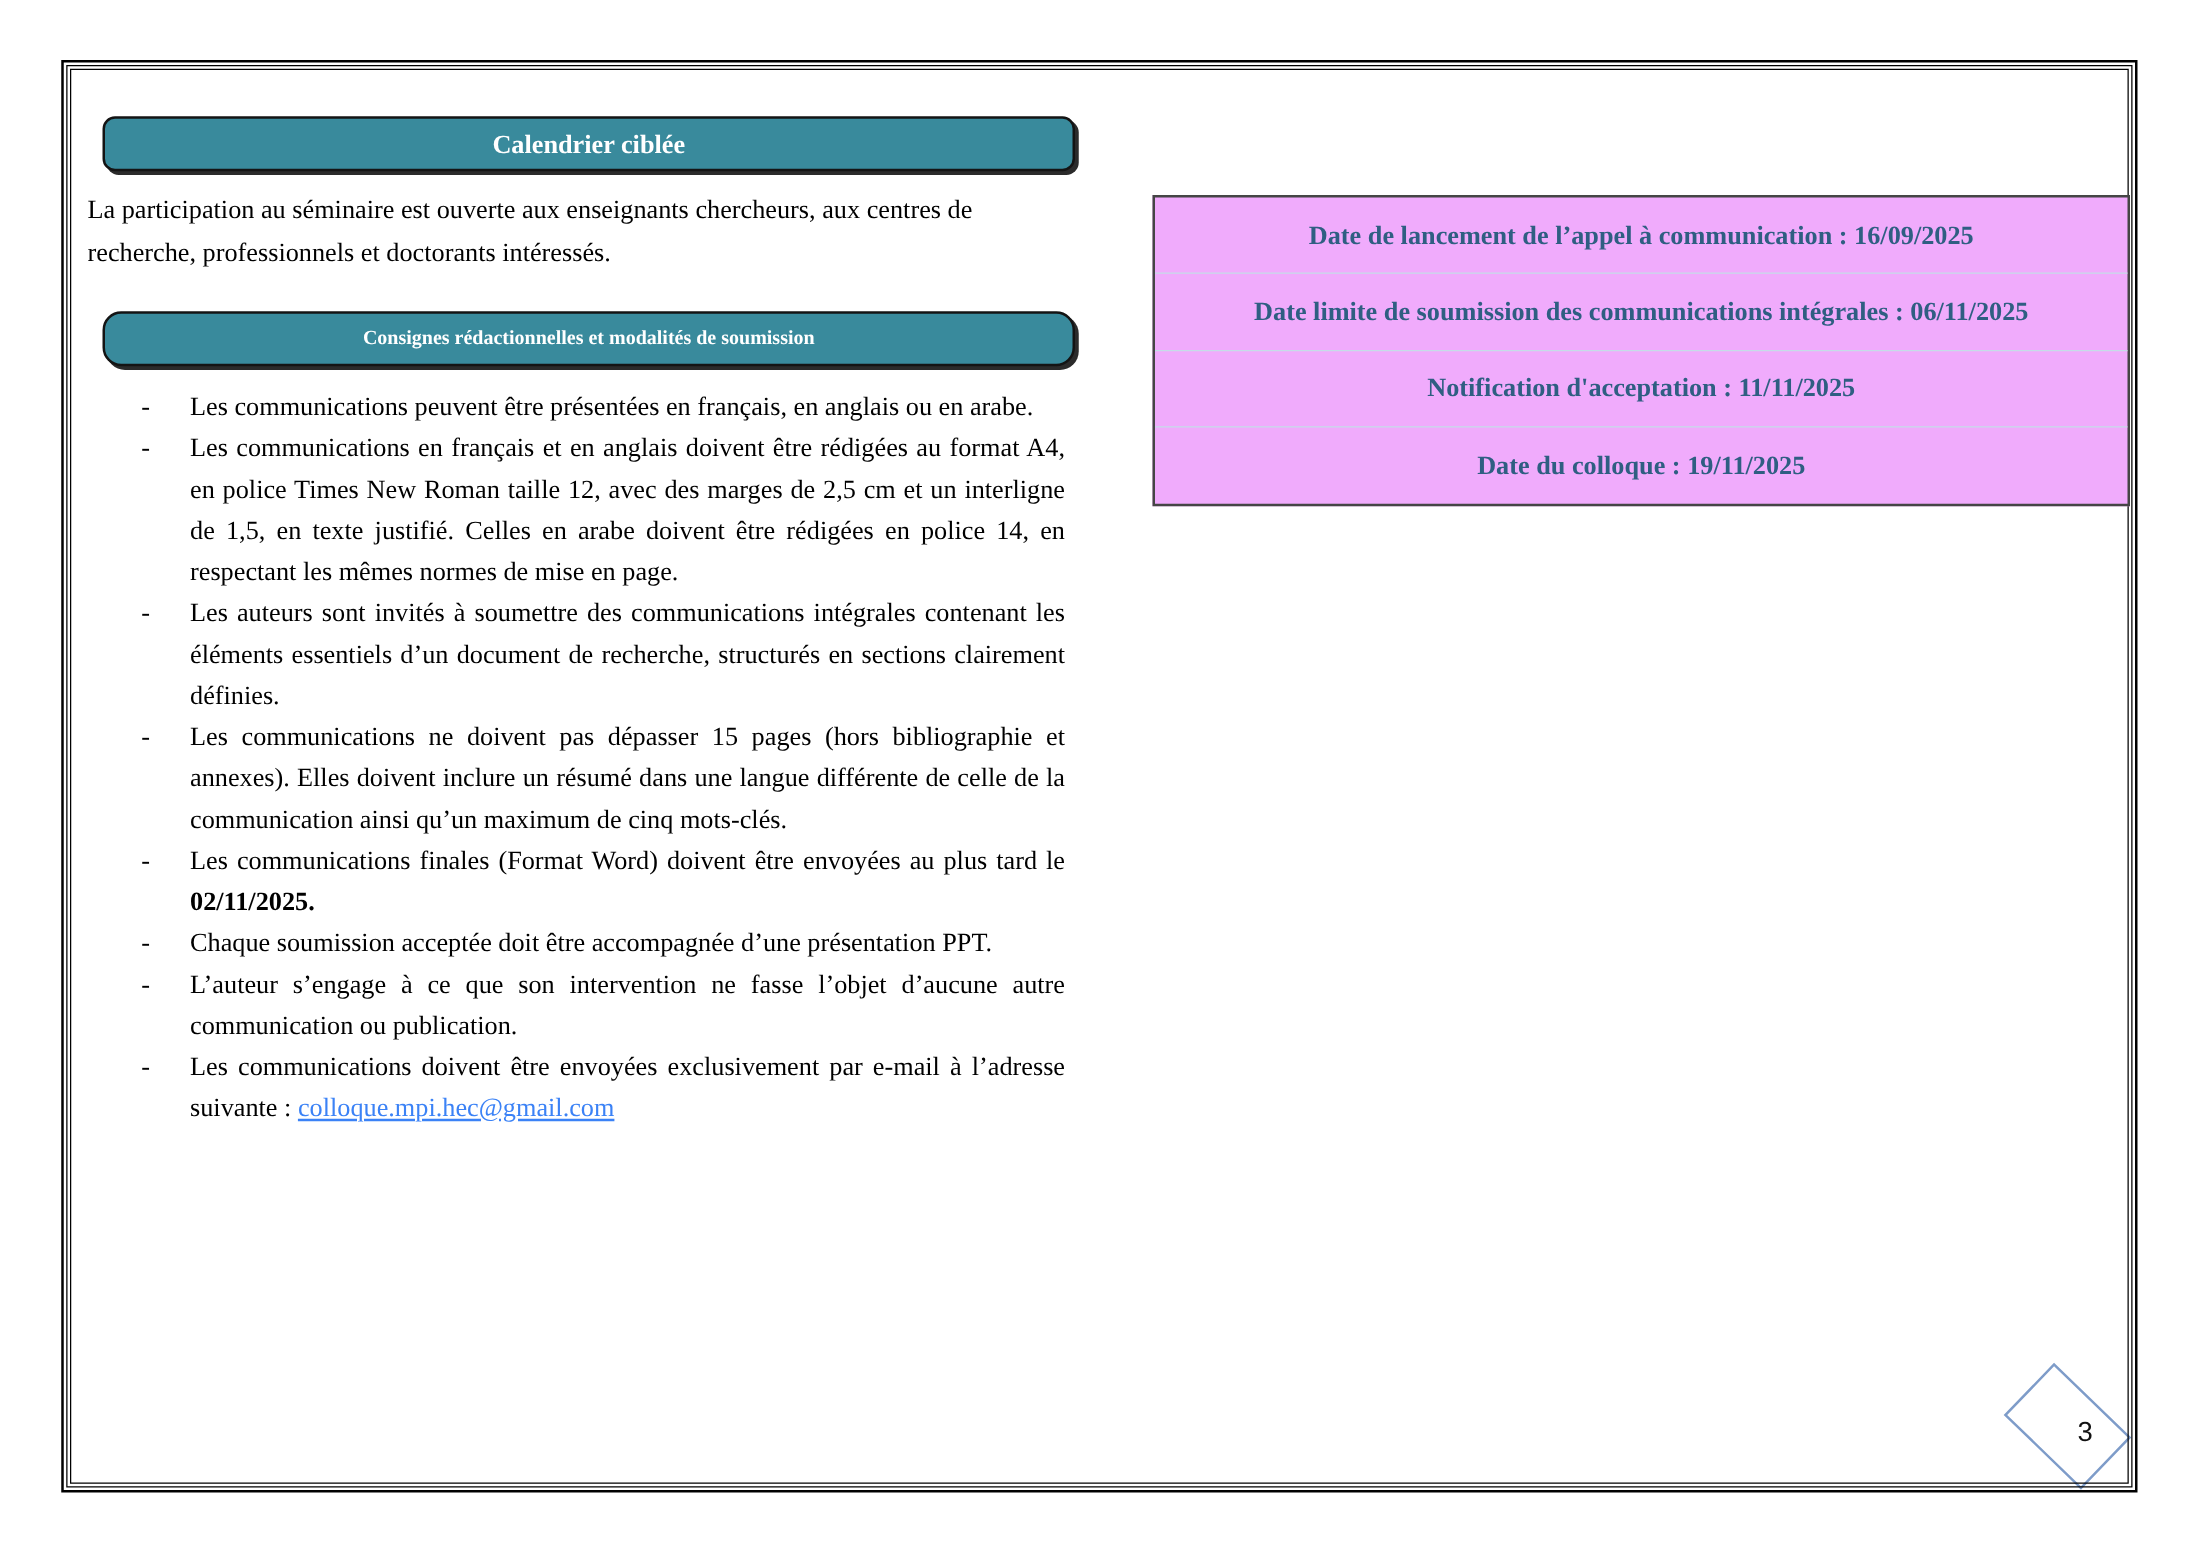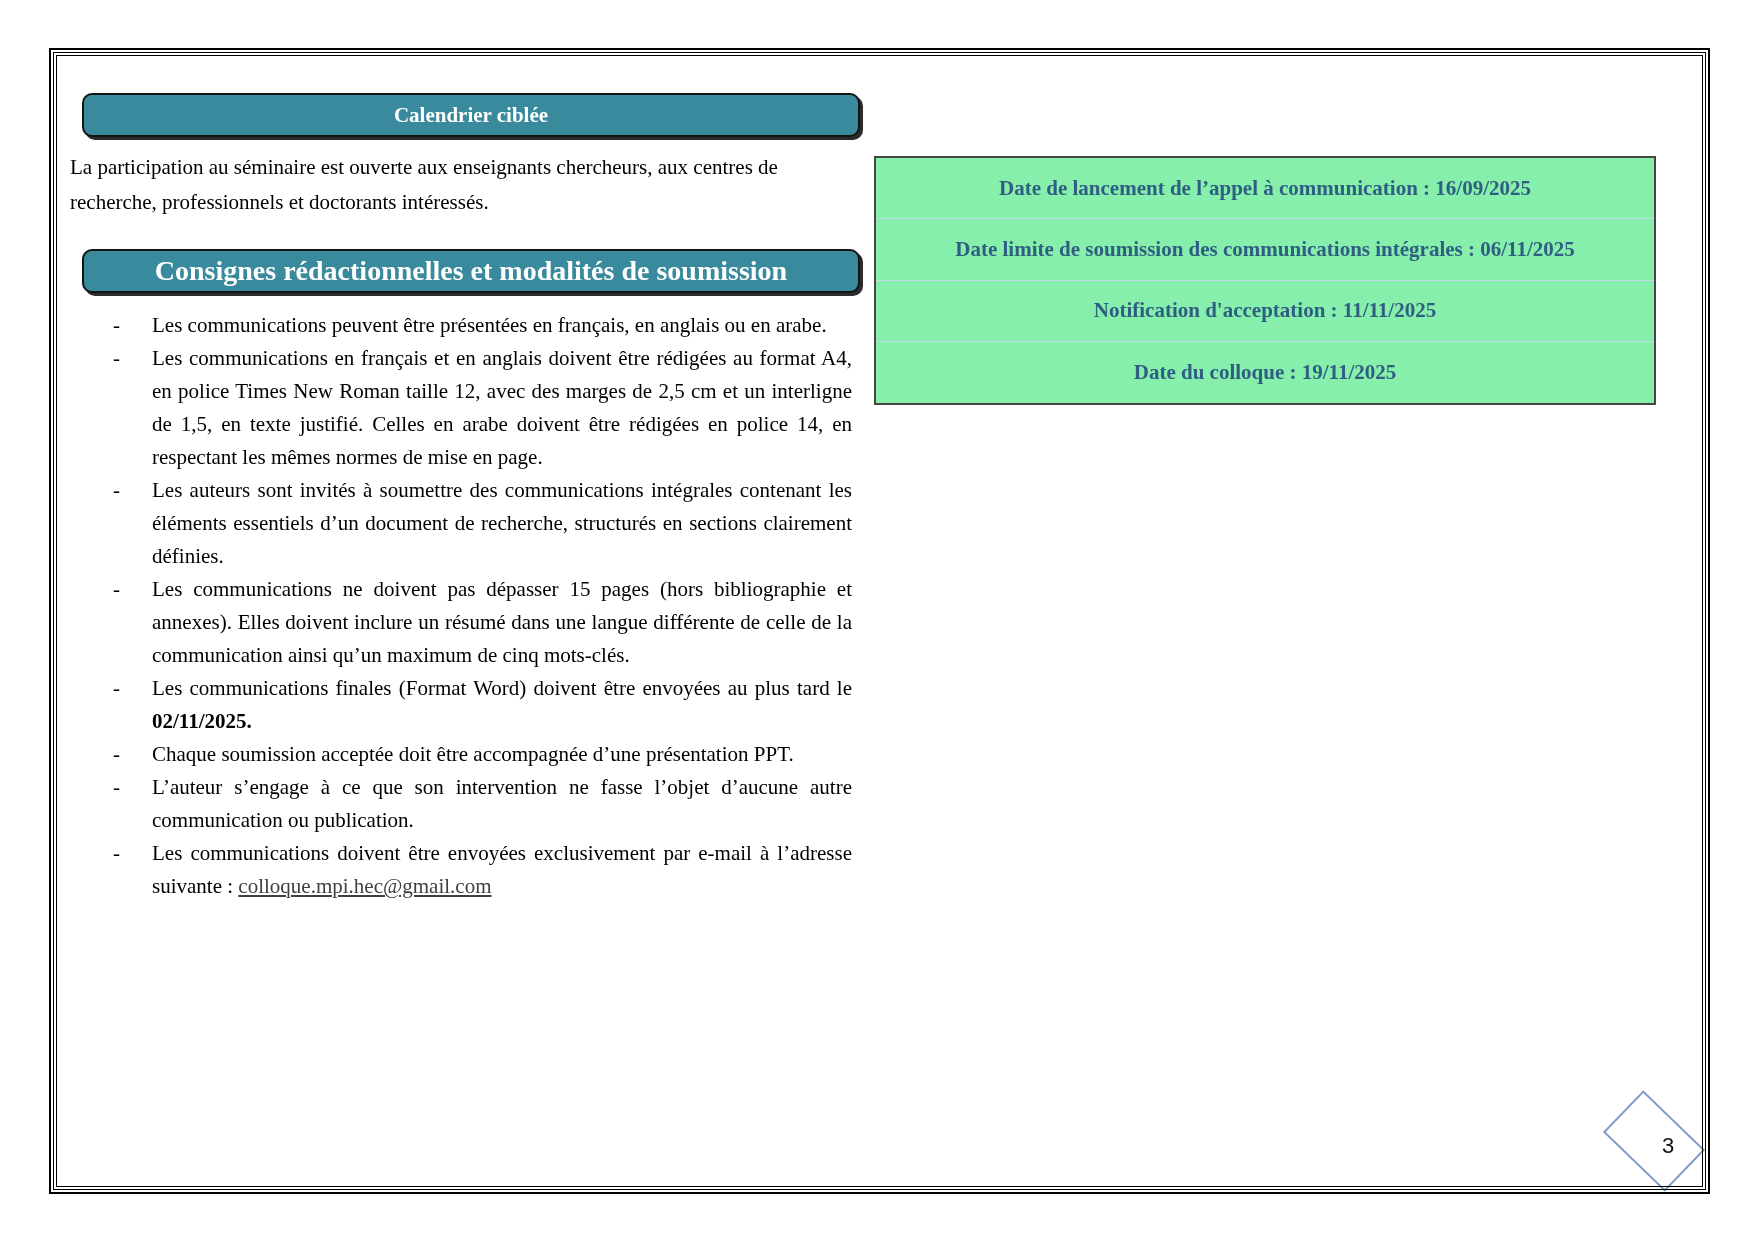--- a/index.html
+++ b/index.html
@@ -25,42 +25,42 @@
     position:absolute;
     background:#398a9c;
     border:2px solid #141414;
     border-radius:10px;
     box-shadow:3px 3px 0 #2b2b2b;
     display:flex;align-items:center;justify-content:center;
     color:#ffffff;font-weight:bold;font-size:21px;
     text-align:center;
   }
   .banner-population{left:82px;top:93px;width:774px;height:40px;}
-  .banner-consignes{left:82px;top:249px;width:774px;height:40px;font-size:28px;}
+  .banner-consignes{left:82px;top:249px;width:774px;height:40px;font-size:16px;border-radius:15px;}
   .banner-calendrier{left:922px;top:72px;width:768px;height:40px;}
 
   
   .intro{
     position:absolute;left:70px;top:150px;width:784px;
     margin:0;font-size:21px;line-height:35px;color:#000;
     text-align:left;
   }
 
   
   .list{position:absolute;left:100px;top:309px;width:752px;font-size:21px;line-height:33px;color:#000;}
   .li{display:flex;align-items:flex-start;}
   .dash{flex:0 0 52px;padding-left:13px;box-sizing:border-box;}
   .li-text{flex:1;text-align:justify;}
   .li-text b{font-weight:bold;}
-  .mail{color:#404040;text-decoration:underline;}
+  .mail{color:#3b82f6;text-decoration:underline;}
 
   
   .calbox{
-    position:absolute;left:874px;top:156px;width:778px;height:245px;
-    background:#86efac;border:2px solid #454545;
+    position:absolute;left:922px;top:156px;width:778px;height:245px;
+    background:#f0abfc;border:2px solid #454545;
     display:grid;grid-auto-rows:1fr;
   }
   .calrow{
     display:flex;align-items:center;justify-content:center;
     font-size:21px;font-weight:bold;color:#2f5e82;
     border-bottom:1px solid #c5dce8;
     text-align:center;padding:0 8px;
   }
   .calrow:last-child{border-bottom:none;}
 

